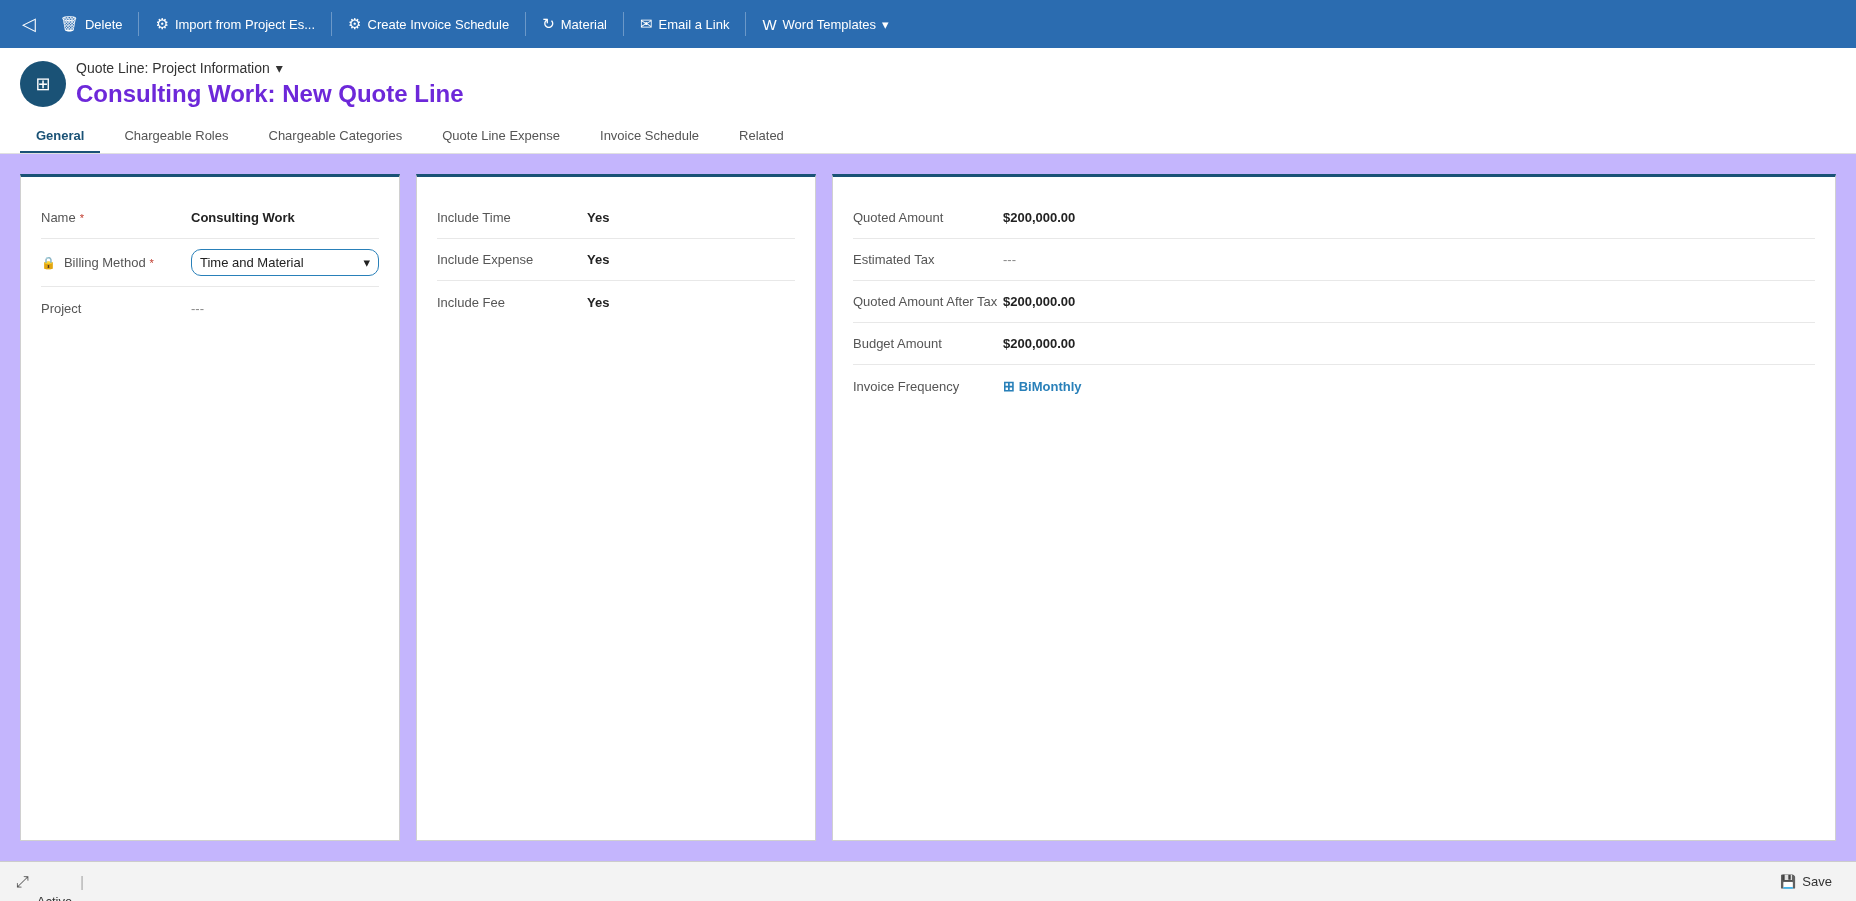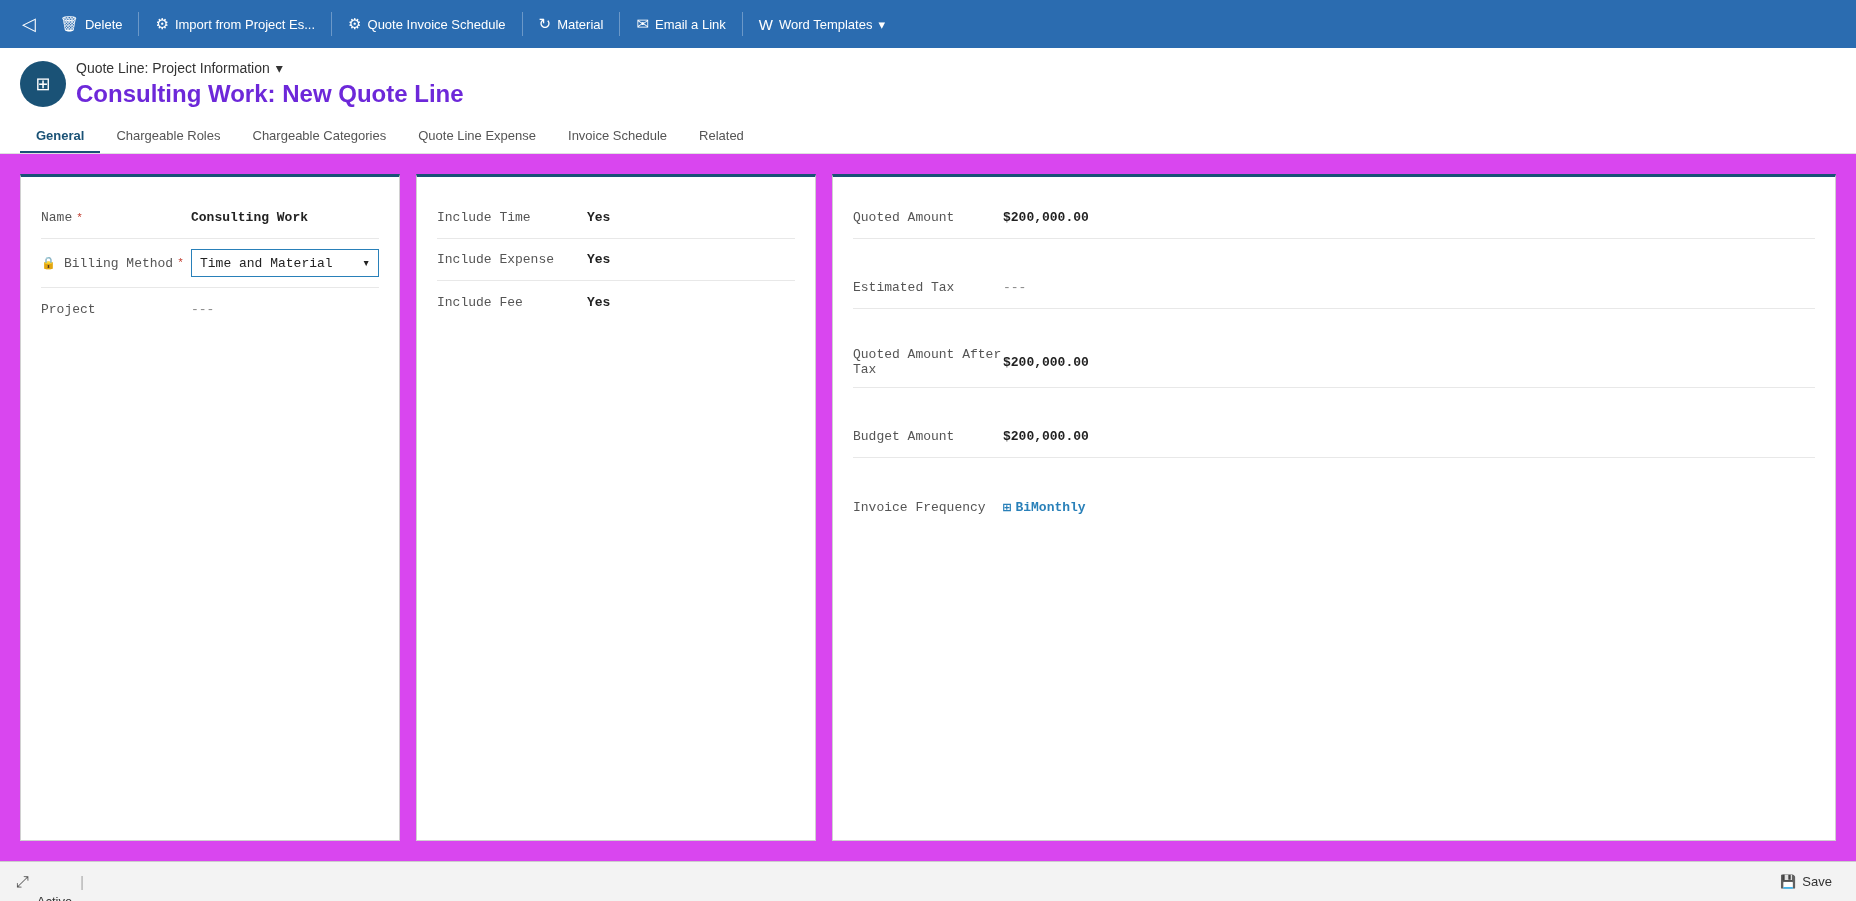--- a/index.html
+++ b/index.html
@@ -68,21 +68,21 @@
     .page-title {
       font-size: 24px;
       font-weight: 600;
       color: #6d28d9;
       margin-top: 2px;
     }
 
     
     .tabs {
       display: flex;
-      gap: 0;
+      gap: 8px;
       margin-top: 12px;
       margin-left: 0;
     }
     .tab {
       padding: 8px 16px;
       font-size: 13px;
       color: #555;
       cursor: pointer;
       border-bottom: 2px solid transparent;
       white-space: nowrap;
@@ -93,37 +93,36 @@
       font-weight: 600;
     }
 
     
     .content {
       flex: 1;
       padding: 20px;
       display: flex;
       gap: 16px;
       overflow: hidden;
-      background: #d946ef;
-      font-family: Liberation Mono, monospace;
+      background: #c4b5fd;
     }
 
     
     .card {
       background: #fff;
       border: 1px solid #d0d0d0;
       border-top: 3px solid #1a5276;
       padding: 20px;
       display: flex;
       flex-direction: column;
       gap: 0;
     }
     .card-left { flex: 0 0 380px; }
     .card-middle { flex: 0 0 400px; }
-    .card-right { flex: 1; gap: 28px; }
+    .card-right { flex: 1; }
 
     
     .field-row {
       display: flex;
       align-items: center;
       padding: 10px 0;
       border-bottom: 1px solid #e8e8e8;
       min-height: 42px;
     }
     .field-row:last-child { border-bottom: none; }
@@ -144,21 +143,21 @@
     }
     .field-value.muted { color: #888; font-weight: 400; }
     .field-value.link { color: #2980b9; cursor: pointer; display: flex; align-items: center; gap: 4px; }
 
     
     .select-field {
       flex: 1;
       display: flex;
       align-items: center;
       border: 1px solid #2980b9;
-      border-radius: 0;
+      border-radius: 10px;
       padding: 5px 8px;
       background: #fff;
       cursor: pointer;
       justify-content: space-between;
       font-size: 13px;
       color: #222;
     }
     .lock-icon { color: #555; font-size: 12px; margin-right: 4px; }
 
     
@@ -209,21 +208,21 @@
     <span>Delete</span>
   </button>
   <div class="toolbar-divider"></div>
   <button class="toolbar-btn">
     <span class="toolbar-icon">⚙</span>
     <span>Import from Project Es...</span>
   </button>
   <div class="toolbar-divider"></div>
   <button class="toolbar-btn">
     <span class="toolbar-icon">⚙</span>
-    <span>Quote Invoice Schedule</span>
+    <span>Create Invoice Schedule</span>
   </button>
   <div class="toolbar-divider"></div>
   <button class="toolbar-btn">
     <span class="toolbar-icon">↻</span>
     <span>Material</span>
   </button>
   <div class="toolbar-divider"></div>
   <button class="toolbar-btn">
     <span class="toolbar-icon">✉</span>
     <span>Email a Link</span>

